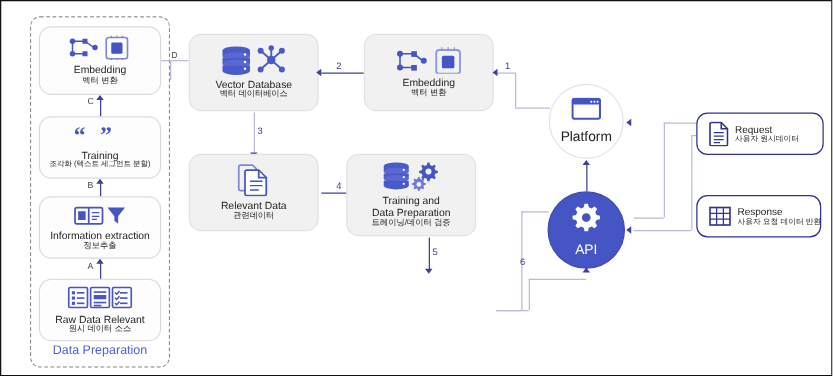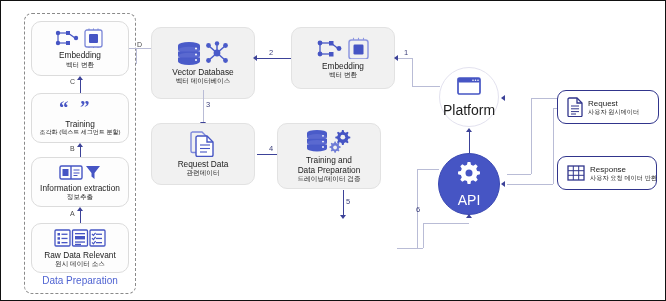--- a/index.html
+++ b/index.html
@@ -89,21 +89,21 @@
   }
   .circle.platform{
     background:#ffffff;
     border:1.5px solid #e3e2ef;
   }
   .circle.api{
     background:#4655c4;
     border:1px solid #3c4ab3;
   }
   .circle .clabel{
-    font-size:14px;margin-top:2px;white-space:nowrap;
+    font-size:11px;margin-top:2px;white-space:nowrap;
   }
   .circle.platform .clabel{color:#1d1d1d;}
   .circle.api .clabel{color:#ffffff;}
 
   
   .ln{position:absolute;background:#8e93bf;}
   .ln.h{height:1px;}
   .ln.v{width:1px;}
   .ln.dark{background:#3c4298;}
   .ln.faint{background:#b9bcd6;}
@@ -236,21 +236,21 @@
   <div class="edge-label letter" style="left:69px;top:144px;">B</div>
 
   <div class="ln v dark" style="left:79px;top:77px;height:15px;"></div>
   <div class="arrow up" style="left:76px;top:75px;"></div>
   <div class="edge-label letter" style="left:69px;top:77px;">C</div>
 
   <div class="ln h faint" style="left:128px;top:47px;width:22px;"></div>
   <div class="ln v faint" style="left:135px;top:47px;height:16px;"></div>
   <div class="edge-label letter" style="left:136px;top:40px;">D</div>
 
-  <div class="node grey" style="left:150px;top:26px;width:104px;height:72px;">
+  <div class="node grey" style="left:150px;top:26px;width:104px;height:62px;">
     <div class="icon">
       <svg width="56" height="24" viewBox="0 0 56 24">
         <g fill="#4a5bc9">
           <ellipse cx="14" cy="4.5" rx="11" ry="3.4"></ellipse>
           <rect x="3" y="4.5" width="22" height="4.6"></rect>
           <ellipse cx="14" cy="9.1" rx="11" ry="3.4" fill="#5a69d0"></ellipse>
           <rect x="3" y="10.5" width="22" height="4.6"></rect>
           <ellipse cx="14" cy="15.1" rx="11" ry="3.4" fill="#5a69d0"></ellipse>
           <rect x="3" y="16.5" width="22" height="4"></rect>
           <ellipse cx="14" cy="20.5" rx="11" ry="3.4" fill="#4a5bc9"></ellipse>
@@ -322,21 +322,21 @@
         <path d="M6 1 h10 l6 6 v13 a1.5 1.5 0 0 1 -1.5 1.5 h-14 a1.5 1.5 0 0 1 -1.5 -1.5 v-17.5 a1.5 1.5 0 0 1 1.5 -1.5 z" fill="none" stroke="#7d88db" stroke-width="1.4"></path>
         <path d="M11 5 h10 l6 6 v13 a1.5 1.5 0 0 1 -1.5 1.5 h-14 a1.5 1.5 0 0 1 -1.5 -1.5 v-17.5 a1.5 1.5 0 0 1 1.5 -1.5 z" fill="#ffffff" stroke="#4655c4" stroke-width="1.4"></path>
         <path d="M21 5 v6 h6" fill="none" stroke="#4655c4" stroke-width="1.4"></path>
         <g stroke="#4655c4" stroke-width="1.1">
           <line x1="14" y1="14" x2="24" y2="14"></line>
           <line x1="14" y1="17.5" x2="24" y2="17.5"></line>
           <line x1="14" y1="21" x2="21" y2="21"></line>
         </g>
       </svg>
     </div>
-    <div class="label-en">Request Data</div>
+    <div class="label-en">Relevant Data</div>
     <div class="label-ko">관련데이터</div>
   </div>
 
   <div class="ln h dark" style="left:256px;top:153px;width:34px;"></div>
   <div class="arrow right" style="left:286px;top:150px;"></div>
   <div class="edge-label" style="left:268px;top:143px;">4</div>
 
   <div class="node grey" style="left:276px;top:122px;width:104px;height:66px;">
     <div class="icon">
       <svg width="50" height="24" viewBox="0 0 50 24">

